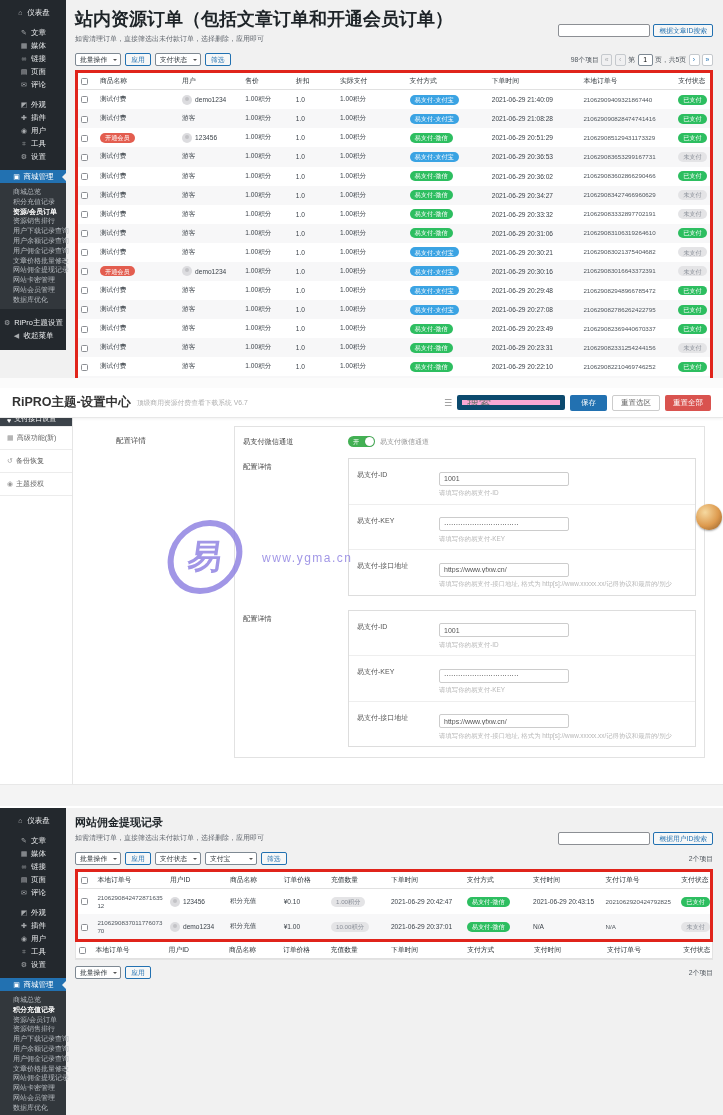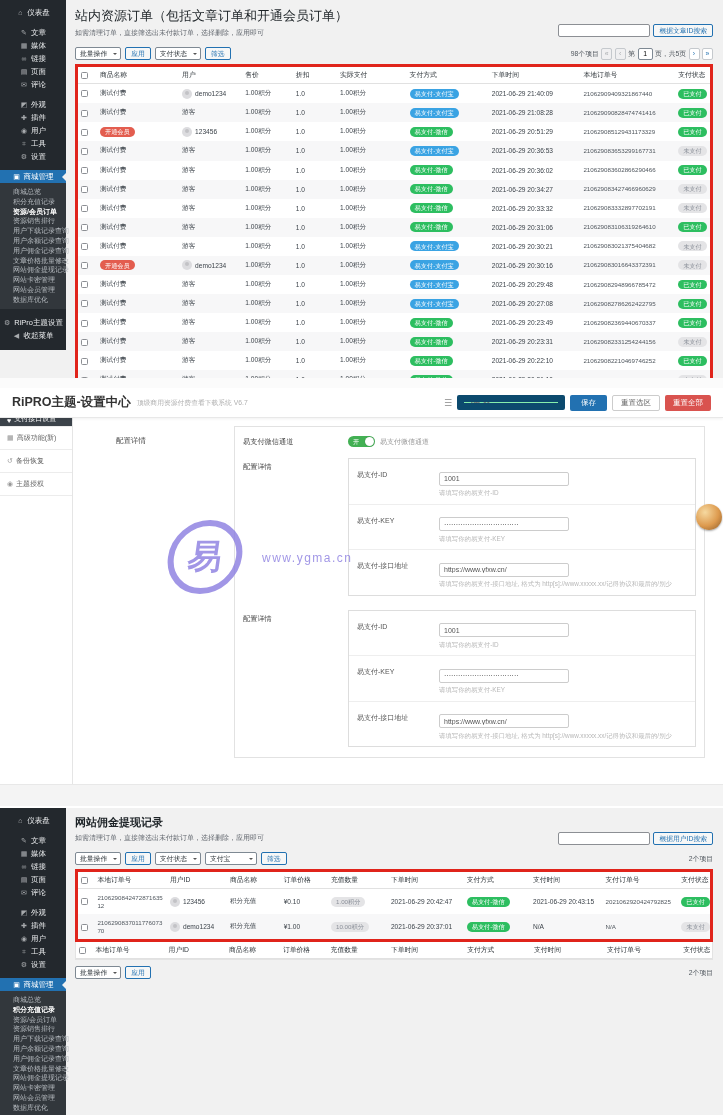--- a/index.html
+++ b/index.html
@@ -20,21 +20,21 @@
   .wp-item.gap { margin-top:7px; }
   .wp-ico { font-size:7px; color:#a7aaad; width:8px; text-align:center; flex-shrink:0; }
   .wp-item.mall { background:#2271b1; color:#fff; position:relative; }
   .wp-item.mall .wp-ico { color:#fff; }
   .notch { position:absolute; right:0; top:2.5px; width:0; height:0; border:4px solid transparent; border-right-color:#f1f1f1; }
   .submenu { background:#32373c; padding:4px 0 5px; }
   .sub-item { font-size:7px; line-height:7.6px; padding:1.1px 5px 1.1px 13px; color:#b4b9be; white-space:nowrap; cursor:pointer; }
   .sub-item.sub-current { color:#fff; font-weight:bold; }
 
   .wp-content { flex:1; padding:7px 10px 0 9px; position:relative; min-width:0; }
-  .page-title { font-size:13px; font-weight:400; color:#1d2327; }
+  .page-title { font-size:18px; font-weight:700; color:#1d2327; }
   .s3 .page-title { font-size:11px; font-weight:bold; }
   .page-sub { font-size:7px; color:#646970; margin-top:3px; }
   .search-row { position:absolute; right:10px; top:24px; display:flex; gap:3px; align-items:center; }
   .s-input { width:92px; height:13px; border:1px solid #8c8f94; border-radius:2px; background:#fff; font-size:7px; padding:0 3px; }
   .btn-outline { border:1px solid #2271b1; color:#2271b1; background:#f6f7f7; border-radius:2px; font-size:6.8px; height:13px; padding:0 5px; cursor:pointer; white-space:nowrap; }
   .filter-row { margin-top:9px; display:flex; align-items:center; gap:4px; }
   .select { position:relative; border:1px solid #7e8993; background:#fff; border-radius:2px; font-size:6.8px; color:#2c3338; height:13px; line-height:11px; padding:0 13px 0 4px; cursor:pointer; white-space:nowrap; }
   .caret { position:absolute; right:3px; top:5px; width:0; height:0; border:2.8px solid transparent; border-top-color:#555; }
   .pages { margin-left:auto; display:flex; align-items:center; gap:2.5px; font-size:6.8px; color:#50575e; }
   .pg { border:1px solid #c5c9cd; background:#fff; border-radius:2px; min-width:11px; height:12px; line-height:10px; text-align:center; padding:0 2px; color:#2271b1; cursor:pointer; }
@@ -70,21 +70,21 @@
   .bottom-filter { margin-top:6px; display:flex; align-items:center; gap:4px; }
   .count-right { margin-left:auto; font-size:6.8px; color:#50575e; }
 
   
   .s2 { height:418px; background:#fff; position:relative; overflow:hidden; }
   .s2-header { height:30px; background:#fff; border-bottom:1px solid #e8e8e8; box-shadow:0 1px 3px rgba(0,0,0,.06); display:flex; align-items:center; padding:0 12px; position:relative; z-index:2; }
   .s2-title { font-size:12.5px; font-weight:bold; color:#333; white-space:nowrap; }
   .s2-sub { font-size:6.8px; color:#b0b0b0; margin-left:6px; white-space:nowrap; }
   .s2-right { margin-left:auto; display:flex; align-items:center; gap:5px; }
   .burger { font-size:9px; color:#888; cursor:pointer; }
-  .s2-search { width:108px; height:15px; border:7px solid #0c4a6e; background:#86efac; border-radius:2px; font-size:12px; padding:0 5px; color:#666; }
+  .s2-search { width:108px; height:15px; border:5px solid #0c4a6e; background:#f9a8d4; border-radius:2px; font-size:12px; padding:0 5px; color:#666; }
   .btn-save { background:#2271b1; color:#fff; border:none; border-radius:2px; font-size:7.5px; height:16px; padding:0 11px; cursor:pointer; }
   .btn-reset { background:#fff; color:#666; border:1px solid #ccc; border-radius:2px; font-size:7.5px; height:16px; padding:0 8px; cursor:pointer; }
   .btn-danger { background:#d9534f; color:#fff; border:none; border-radius:2px; font-size:7.5px; height:16px; padding:0 8px; cursor:pointer; }
   .s2-body { display:flex; height:366px; }
   .s2-nav { width:73px; border-right:1px solid #e5e5e5; background:#fff; flex-shrink:0; }
   .nav-item { font-size:7px; color:#666; padding:6px 7px; border-bottom:1px solid #ececec; display:flex; align-items:center; gap:3px; cursor:pointer; white-space:nowrap; }
   .nav-item .n-ico { color:#999; font-size:7px; }
   .nav-item.nav-active { background:#3c434a; color:#fff; }
   .nav-item.nav-active .n-ico { color:#fff; }
   .nav-item.nav-partial { height:9px; padding-top:0; padding-bottom:2px; overflow:hidden; align-items:flex-end; }

